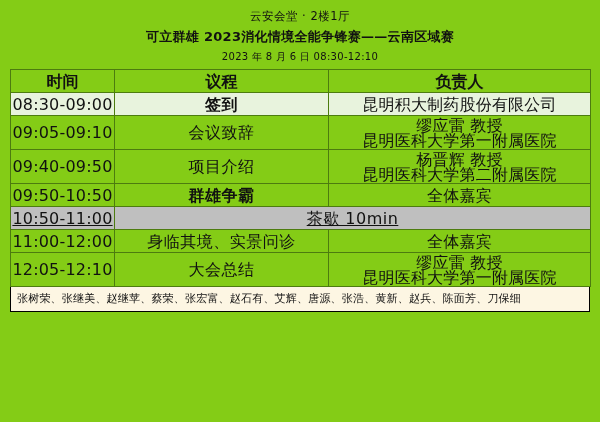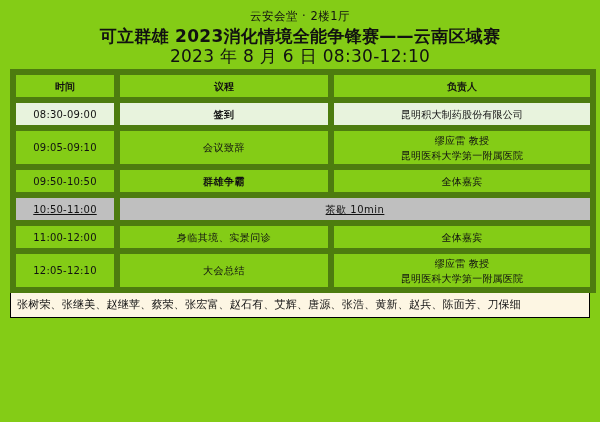--- a/index.html
+++ b/index.html
@@ -23,39 +23,39 @@
   }
   .header-block {
     text-align: center;
   }
   .venue {
     font-size: 11.5px;
     line-height: 20px;
     letter-spacing: 0.5px;
   }
   .title {
-    font-size: 17px;
+    font-size: 13px;
     font-weight: bold;
     line-height: 21px;
     letter-spacing: 0.3px;
   }
   .datetime {
-    font-size: 17px;
+    font-size: 10px;
     line-height: 19px;
     letter-spacing: 0.3px;
   }
   table.agenda {
     width: 580px;
     border-collapse: collapse;
     table-layout: fixed;
     margin-top: 3px;
   }
   table.agenda td, table.agenda th {
-    border: 6px solid #4d7c0f;
-    font-size: 10px;
+    border: 1px solid #4d7c0f;
+    font-size: 16px;
     padding: 0;
     vertical-align: middle;
     text-align: center;
     line-height: 15px;
   }
   .col-time { width: 104px; }
   .col-topic { width: 214px; }
   .col-person { width: 262px; }
 
   thead td {
@@ -150,20 +150,28 @@
         <td class="cell-time">09:05-09:10</td>
         <td class="cell-topic">会议致辞</td>
         <td class="cell-person">
           <span class="two-line">缪应雷 教授</span>
           <span class="two-line">昆明医科大学第一附属医院</span>
         </td>
       </tr>
 
 
 
+      <tr class="tall">
+        <td class="cell-time">09:40-09:50</td>
+        <td class="cell-topic">项目介绍</td>
+        <td class="cell-person">
+          <span class="two-line">杨晋辉 教授</span>
+          <span class="two-line">昆明医科大学第二附属医院</span>
+        </td>
+      </tr>
 
       <tr>
         <td class="cell-time">09:50-10:50</td>
         <td class="cell-topic bold">群雄争霸</td>
         <td class="cell-person">
           <span class="two-line">全体嘉宾</span>
         </td>
       </tr>
 
       <tr>

